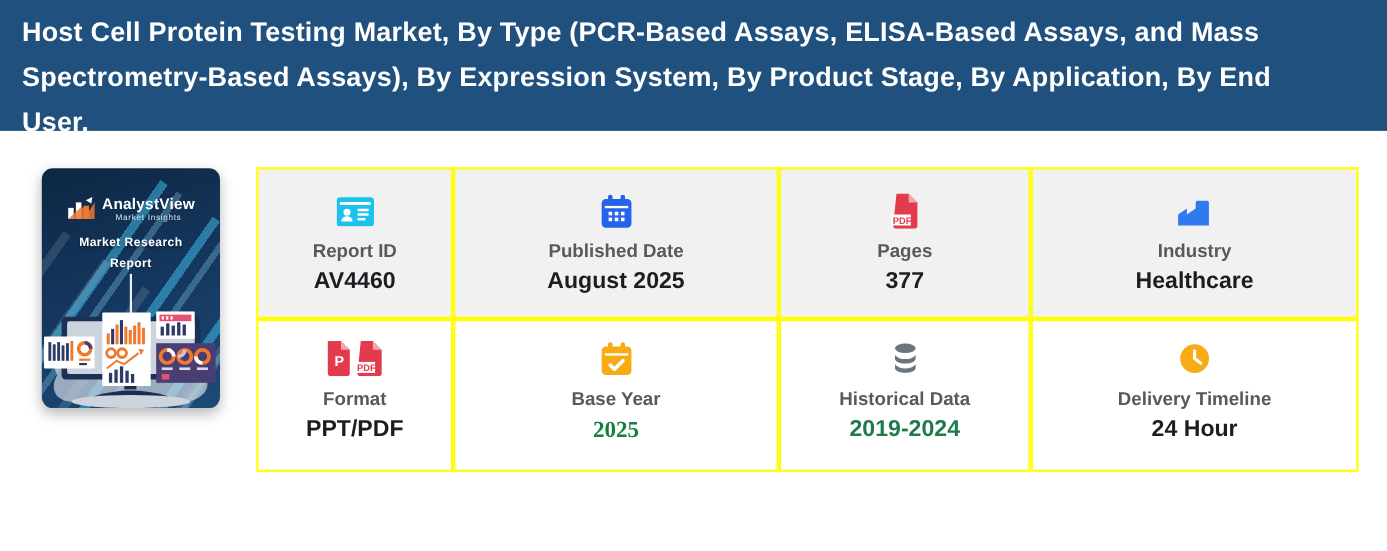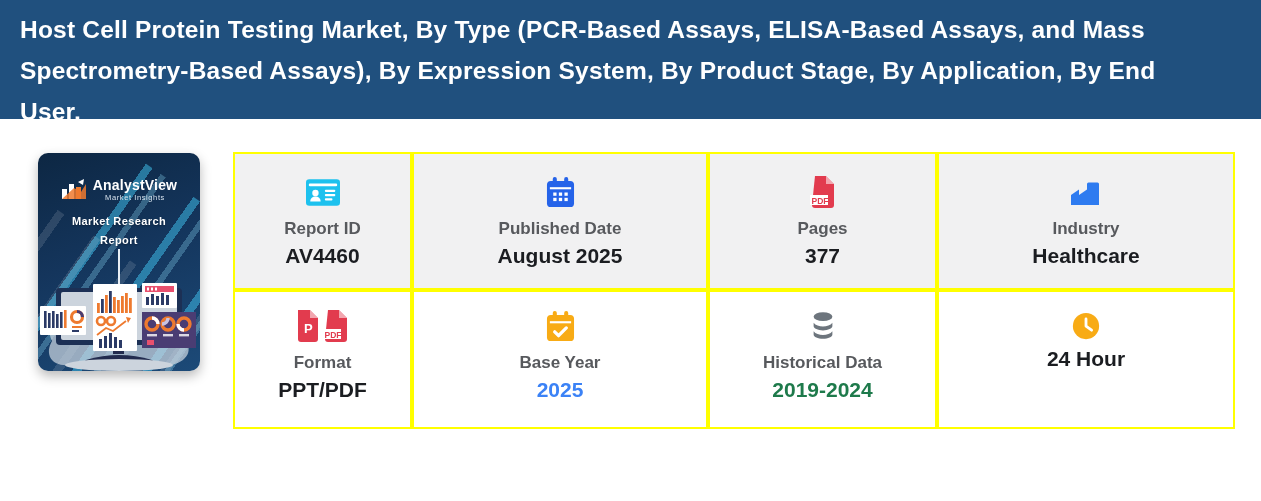--- a/index.html
+++ b/index.html
@@ -242,21 +242,21 @@
           <g fill="#f8ab15">
             <rect x="1" y="4" width="28" height="27" rx="4"></rect>
             <rect x="7" y="0" width="4.2" height="8" rx="2"></rect>
             <rect x="18.8" y="0" width="4.2" height="8" rx="2"></rect>
           </g>
           <rect x="4" y="10.5" width="22" height="2.2" fill="#ffffff"></rect>
           <path d="M9 21.5 l4 4 l8 -8" fill="none" stroke="#ffffff" stroke-width="3.4" stroke-linecap="round" stroke-linejoin="round"></path>
         </svg>
       </div>
       <div class="label">Base Year</div>
-      <div class="value" style="color: #3b82f6;">2025</div>
+      <div class="value" style="color: #15803d; font-family: Liberation Serif, serif;">2025</div>
     </div>
 
     <div class="cell row-bottom">
       <div class="icon-box">
         <svg width="30" height="30" viewBox="0 0 32 30">
           <g fill="#6d757d">
             <ellipse cx="16" cy="5" rx="10" ry="4.6"></ellipse>
             <path d="M6 11.5 c2 2.8 6 4 10 4 s8 -1.2 10 -4 v3.6 c0 2.6 -4.5 4.6 -10 4.6 s-10 -2 -10 -4.6 z"></path>
             <path d="M6 20.5 c2 2.8 6 4 10 4 s8 -1.2 10 -4 v3.6 c0 2.6 -4.5 4.6 -10 4.6 s-10 -2 -10 -4.6 z"></path>
           </g>
@@ -268,17 +268,18 @@
 
     <div class="cell row-bottom">
       <div class="icon-box">
         <svg width="30" height="30" viewBox="0 0 32 32">
           <g fill="#f8ab15">
             <circle cx="16" cy="16" r="14"></circle>
           </g>
           <path d="M16 8.5 V16 l6 4.5" fill="none" stroke="#ffffff" stroke-width="3" stroke-linecap="round" stroke-linejoin="round"></path>
         </svg>
       </div>
+      <div class="label">Delivery Timeline</div>
       <div class="value" style="color: rgb(27, 29, 33);">24 Hour</div>
     </div>
 
   </div>
 </div>
 
 </body></html>

